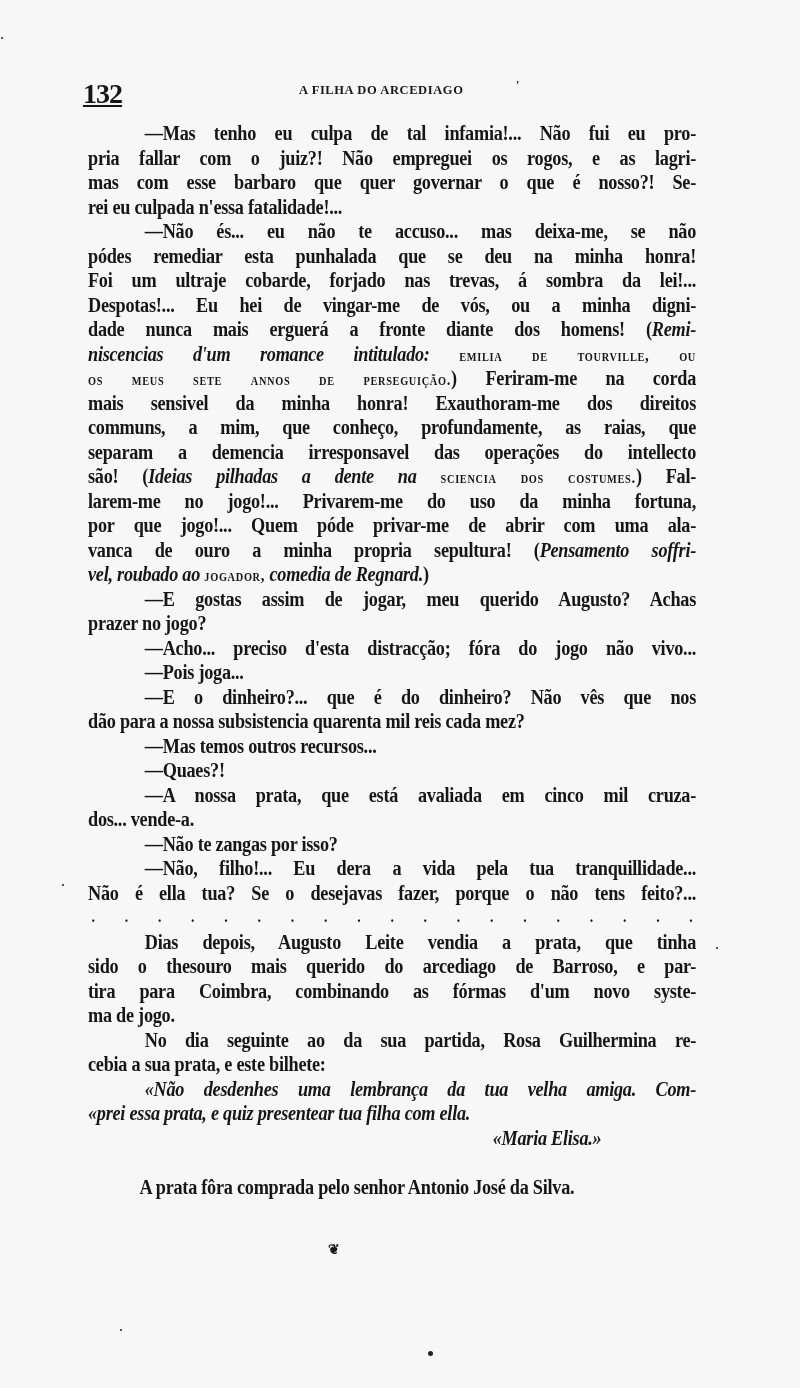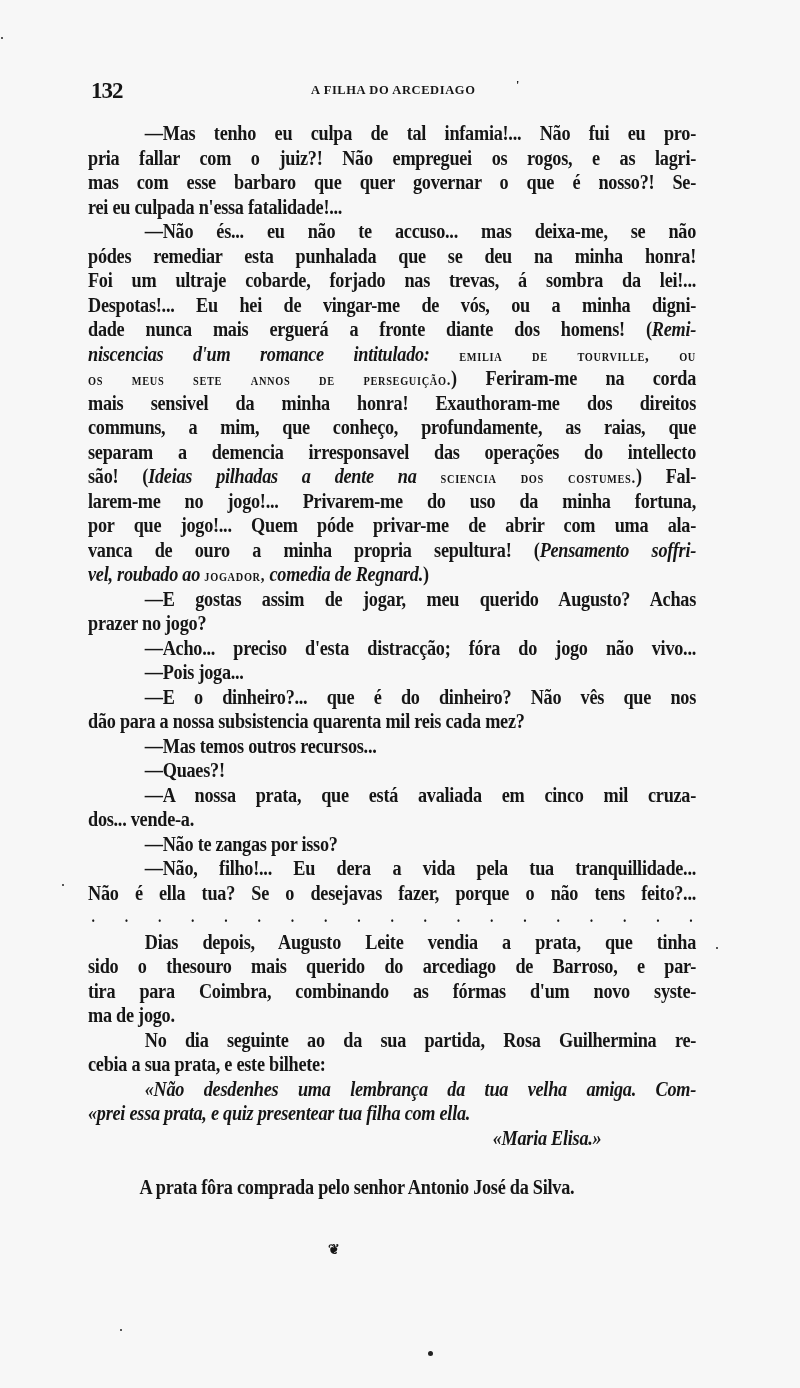--- a/index.html
+++ b/index.html
@@ -8,25 +8,25 @@
     background: #f7f7f7;
     position: relative;
     overflow: hidden;
     font-family: "Liberation Serif", "DejaVu Serif", serif;
     color: #161616;
   }
   .page-header {
     position: absolute; left: 83px; top: 78px; width: 620px; height: 24px;
   }
   .page-number {
-    position: absolute; left: 8px; top: 0;
-    font-weight: bold; font-size: 23px; letter-spacing: -1px;
+    position: absolute; left: 0; top: 0;
+    font-weight: bold; font-size: 28px; letter-spacing: -1px; text-decoration: underline;
   }
   .running-title {
-    position: absolute; left: 228px; top: 5px;
+    position: absolute; left: 216px; top: 5px;
     font-weight: bold; font-size: 12.5px; letter-spacing: 0.6px;
     font-variant: small-caps;
   }
   .running-mark {
     position: absolute; left: 433px; top: 0px;
     font-size: 12px; font-weight: bold;
   }
   .text-block {
     position: absolute; left: 88px; top: 121px; width: 608px;
     font-size: 21.2px; line-height: 24.5px;

